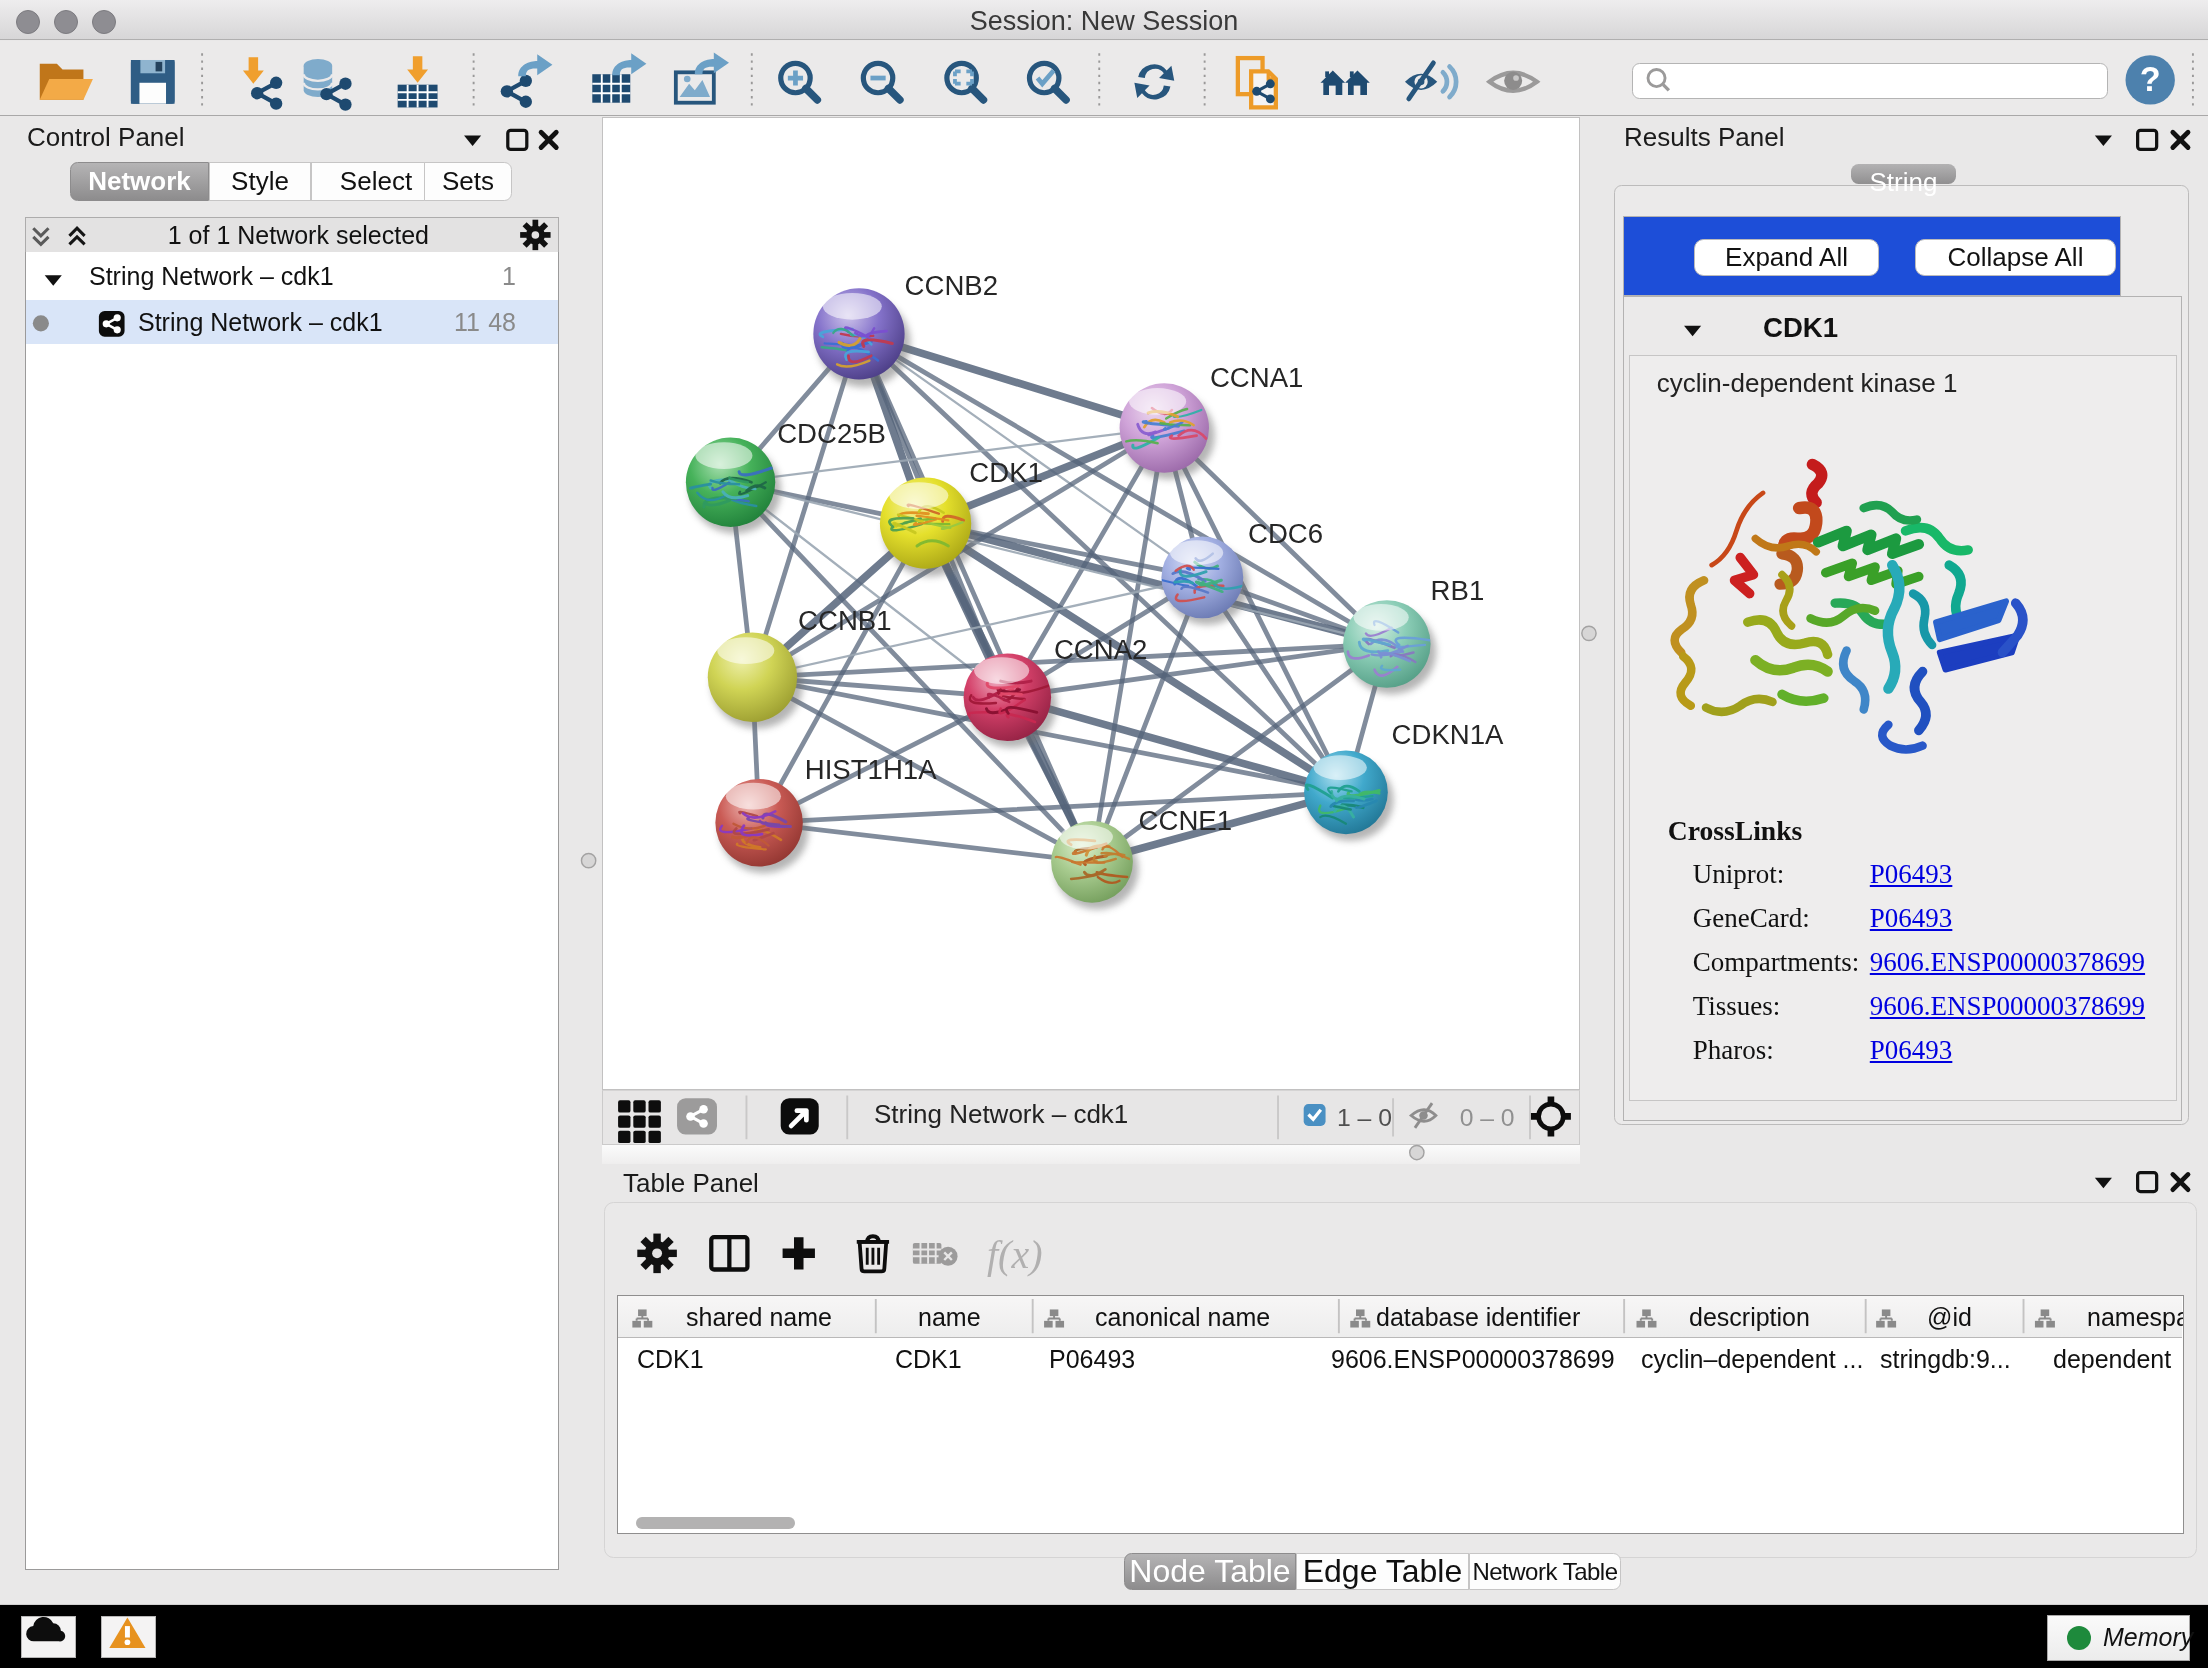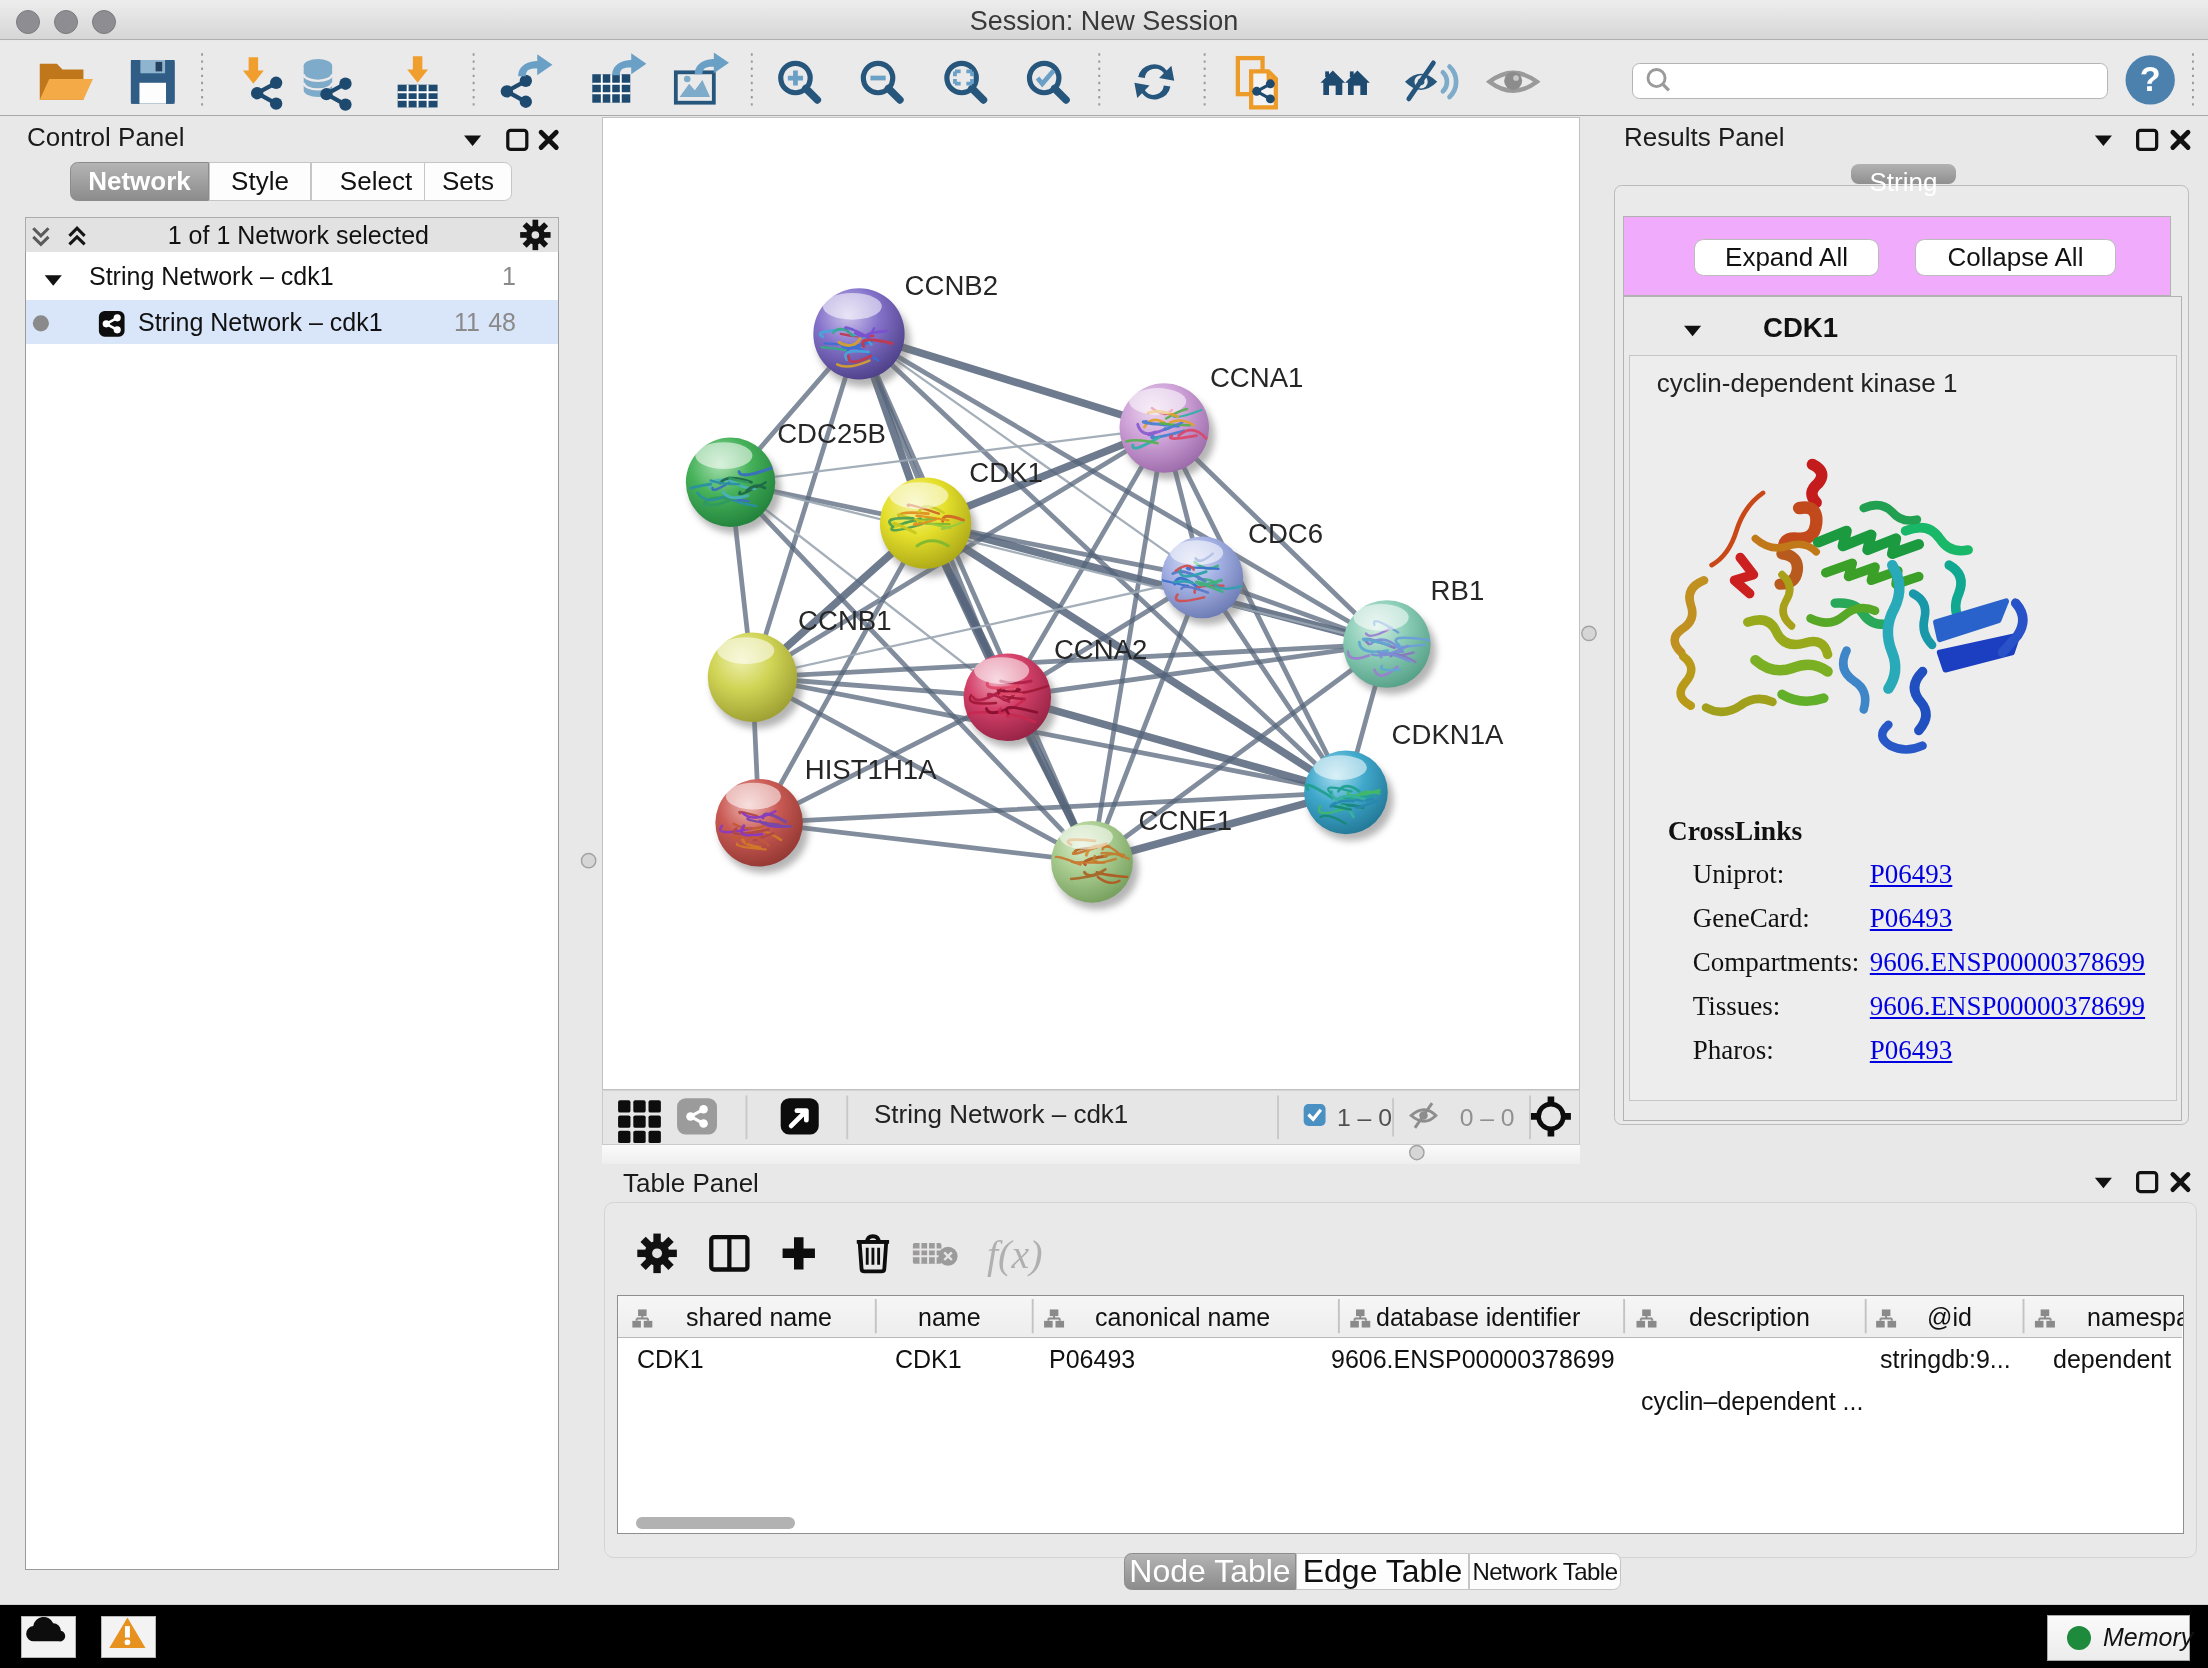--- a/index.html
+++ b/index.html
@@ -36,22 +36,22 @@
 #netbar { left:602px; top:1090px; width:978px; height:55px; background:#e7e6e6;
   border:1px solid #cbcaca; border-top:1px solid #d5d4d4; }
 #netgrip { left:602px; top:1145px; width:978px; height:19px;
   background:linear-gradient(#fbfbfb,#efeeee); }
 
 #rp-outer { left:1614px; top:185px; width:575px; height:940px; background:#ebeaea;
   border:1px solid #bcbbbb; border-radius:7.6px; }
 #stringtab { left:1851px; top:164px; width:105px; height:20px; border-radius:7.6px;
   background:linear-gradient(#b3b2b3,#908f90); color:#fff; font-size:26px;
   text-align:center; line-height:36px; }
-#rp-box1 { left:1623px; top:216px; width:548px; height:80px; border:1px solid #b3b2b2;
-  background:#f0abfc; }
+#rp-box1 { left:1623px; top:216px; width:498px; height:80px; border:1px solid #b3b2b2;
+  background:#1d4ed8; }
 #rp-box2 { left:1623px; top:296px; width:559px; height:825px; border:1px solid #b3b2b2;
   background:#ebeaea; }
 .rbtn { position:absolute; top:22px; height:37px; background:#fff;
   border:1px solid #bcbbbb; border-radius:9.5px; font-size:26px; color:#111;
   text-align:center; }
 #rp-content { position:absolute; left:4.8px; top:58px; width:548px; height:746px;
   border:1px solid #c6c5c5; background:#eeeded; }
 .serif { font-family:"Liberation Serif", serif; }
 .xlink { color:#0000e0; text-decoration:underline; }
 
@@ -731,21 +731,21 @@
     <div class="hcell" style="left:477px; top:6.7px;">canonical name</div>
     <div class="hcell" style="left:758px; top:6.7px;">database identifier</div>
     <div class="hcell" style="left:1071px; top:6.7px;">description</div>
     <div class="hcell" style="left:1309px; top:6.7px;">@id</div>
     <div class="hcell" style="left:1469px; top:6.7px;">namespac</div>
   </div>
   <div class="dcell" style="left:19px;">CDK1</div>
   <div class="dcell" style="left:277px;">CDK1</div>
   <div class="dcell" style="left:431px;">P06493</div>
   <div class="dcell" style="left:713px;">9606.ENSP00000378699</div>
-  <div class="dcell" style="left:1023px;margin-top:42px;">cyclin–dependent ...</div>
+  <div class="dcell" style="left:1023px;">cyclin–dependent ...</div>
   <div class="dcell" style="left:1262px;">stringdb:9...</div>
   <div class="dcell" style="left:1435px;">dependent</div>
   <div style="position:absolute; left:18px; top:221px; width:159px; height:12.4px; background:#b3b2b2; border-radius:6.7px;"></div>
 </div>
 <div class="abs" style="left:1124px; top:1553px;">
   <div class="btab" style="left:0; width:172px; border-radius:7.6px 0 0 7.6px; background:linear-gradient(#b5b4b5,#8d8c8d); color:#fff; border-color:#8d8c8d;">Node Table</div>
   <div class="btab" style="left:172px; width:173px;">Edge Table</div>
   <div class="btab" style="left:345px; width:152px; border-radius:0 7.6px 7.6px 0; font-size:24px; letter-spacing:-0.5px; white-space:nowrap;">Network Table</div>
 </div>
 

